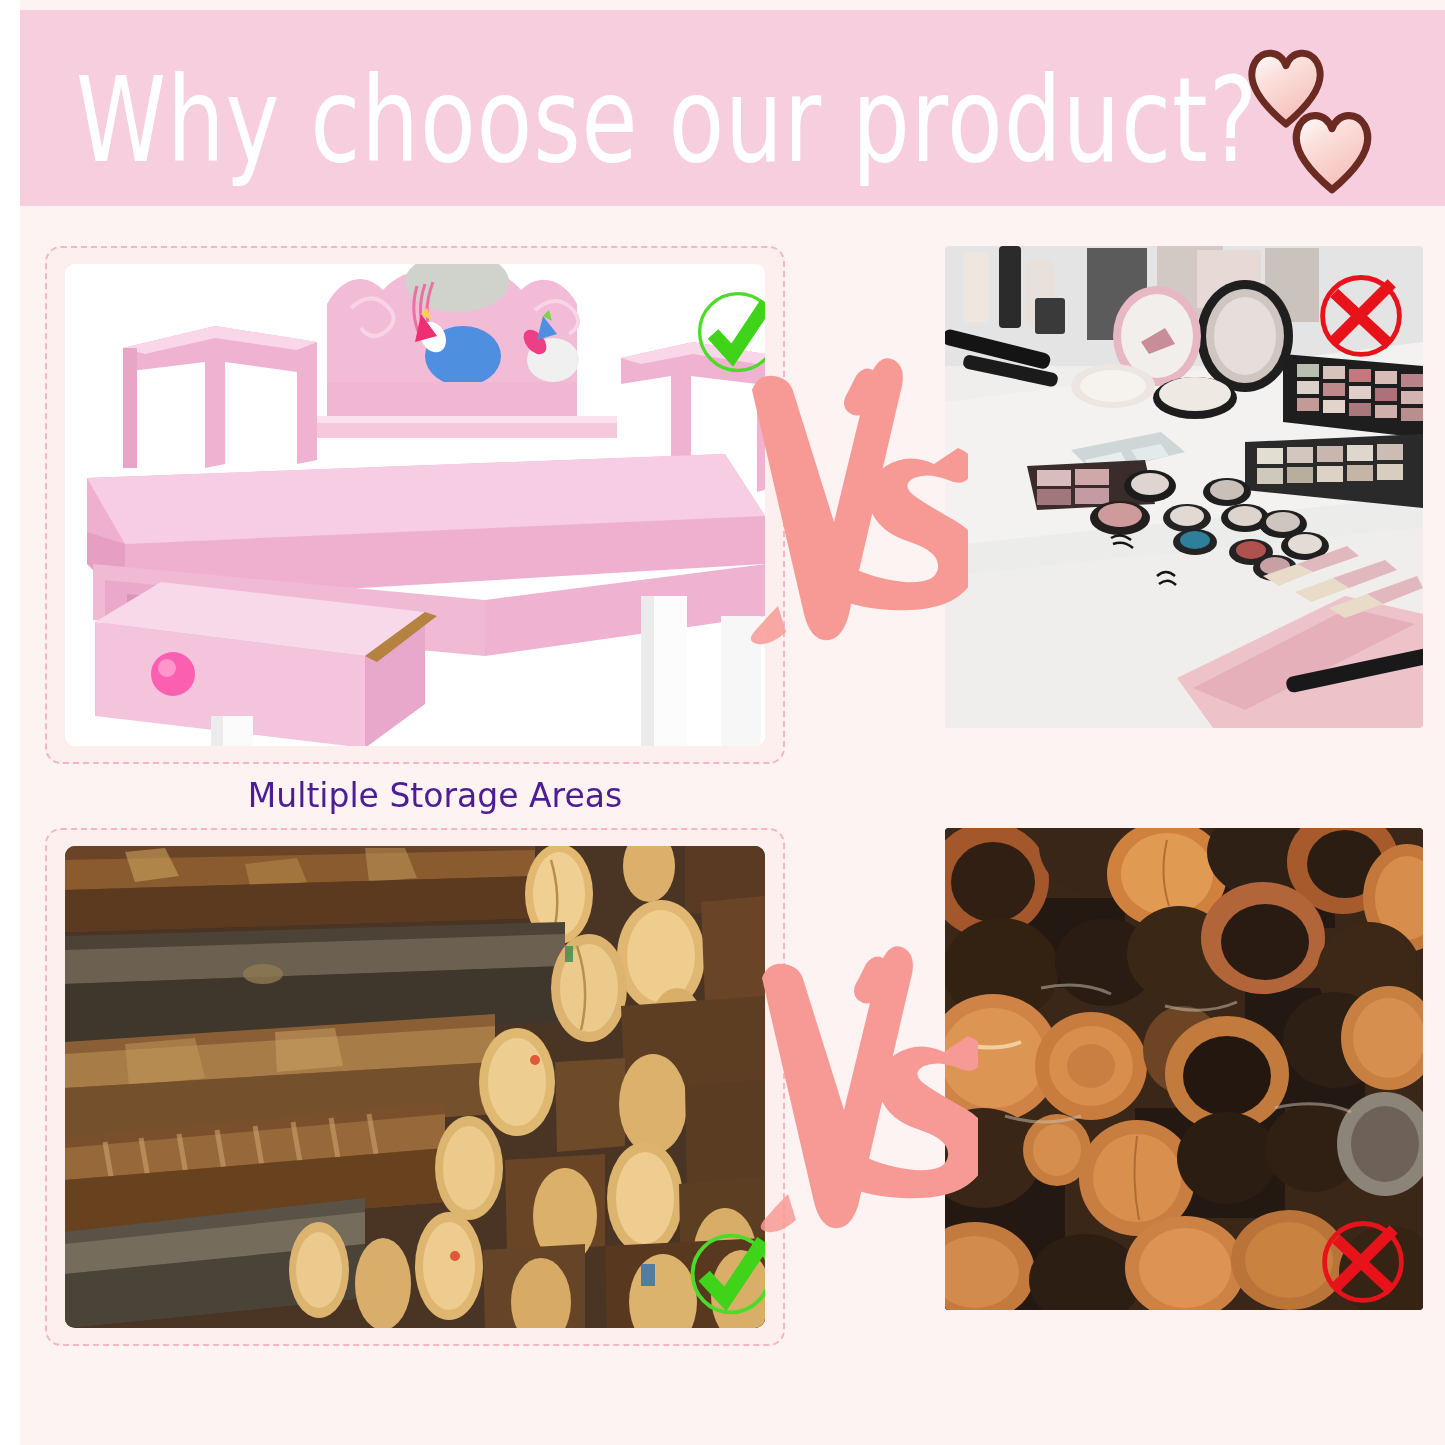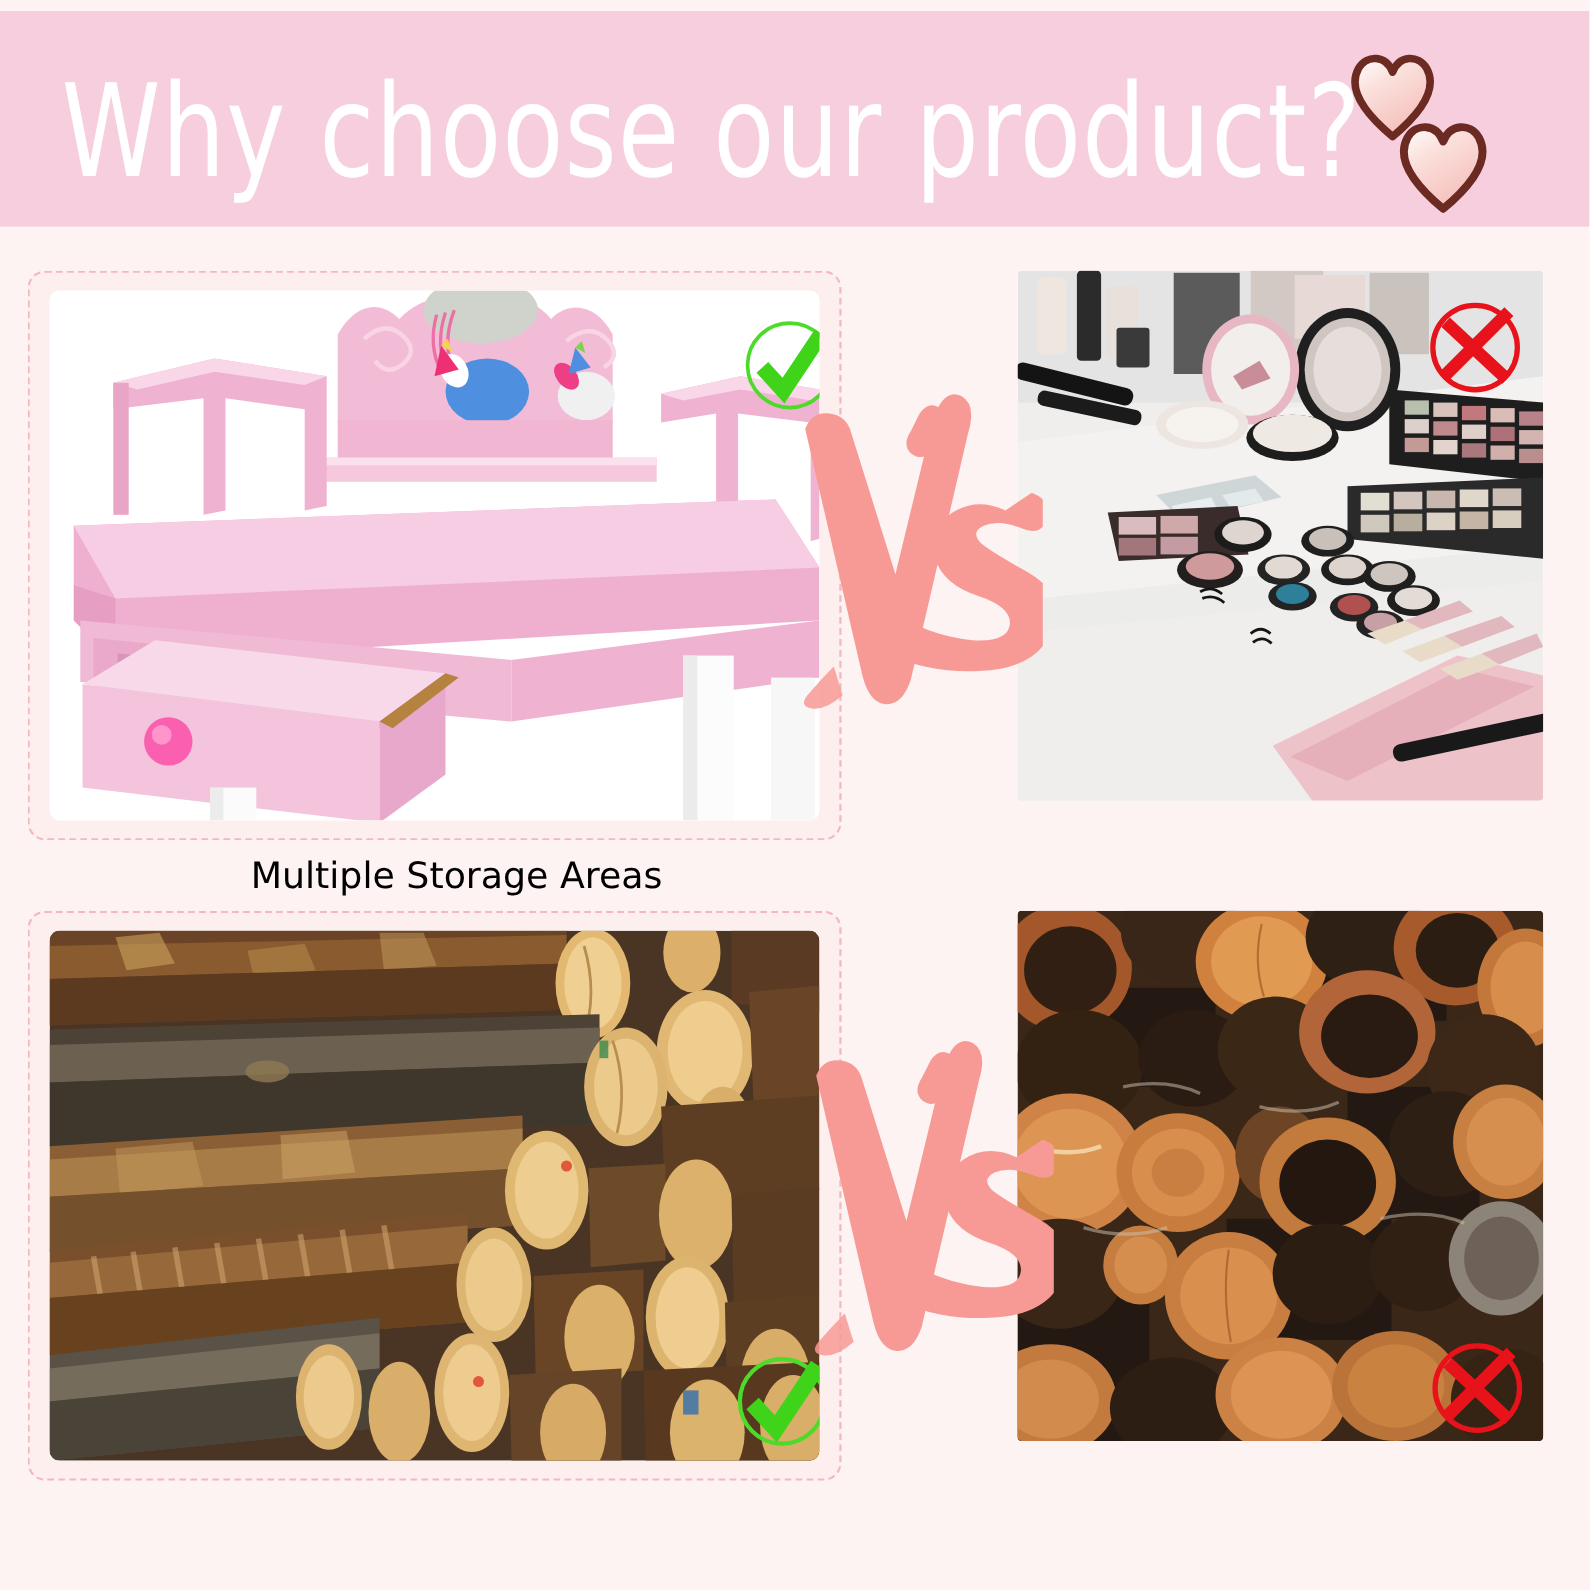--- a/index.html
+++ b/index.html
@@ -3,21 +3,21 @@
 <meta charset="utf-8">
 <style>
   html,body{margin:0;padding:0;}
   body{
     width:1445px;height:1445px;
     background:#ffffff;
     font-family:"Liberation Sans", sans-serif;
     overflow:hidden;
     position:relative;
   }
-  .page{position:absolute;inset:0;background:#fdf3f2;}
+  .page{position:absolute;inset:0;background:#fdf3f2;margin-left:20px;}
 
   
   .header-band{
     position:absolute;left:0;top:10px;width:1445px;height:196px;
     background:#f6cede;
   }
   .header-title{
     position:absolute;left:56px;top:52px;
     font-size:99px;line-height:1;
     font-weight:400;
@@ -46,21 +46,21 @@
   .photo{
     position:absolute;
     overflow:hidden;
     border-radius:10px;
     background:#ffffff;
   }
   .caption{
     position:absolute;
     width:100%;
     text-align:center;
-    color:#000000;
+    color:#4c1d95;
     font-size:33px;
     font-family:"DejaVu Sans", sans-serif;
     white-space:nowrap;
   }
 
   
   .p-tl{left:25px;top:28px;width:740px;height:518px;}
   .p-tl .photo{left:20px;top:18px;width:700px;height:482px;}
   .cap-tl{left:0px;top:530px;width:780px;}
 

